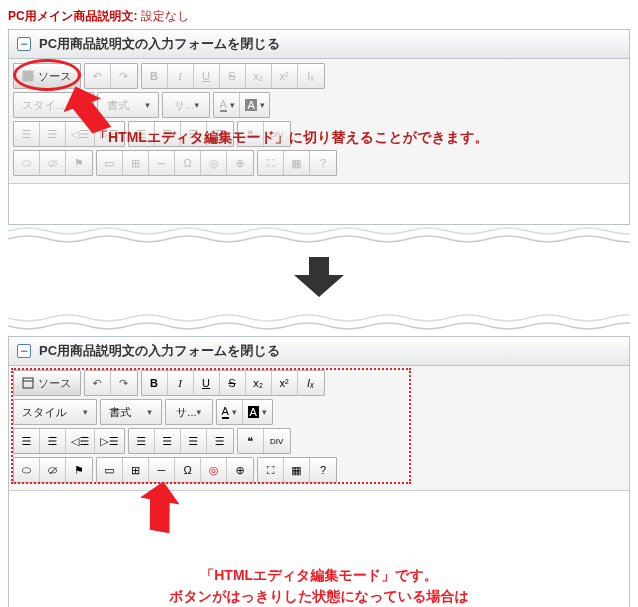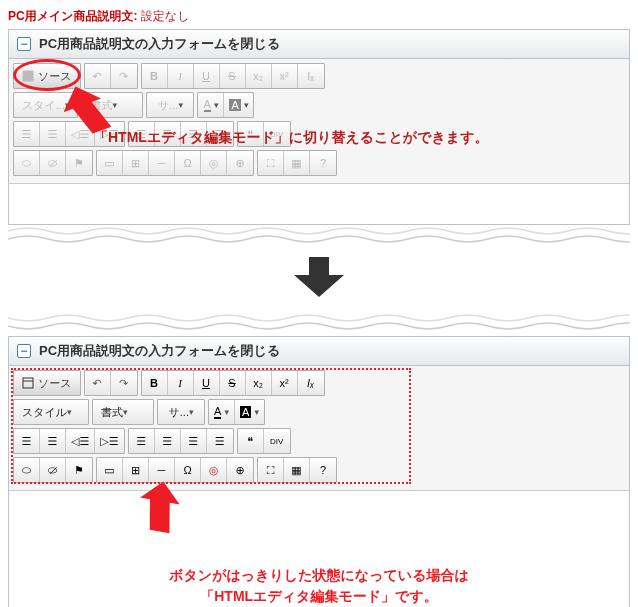--- a/index.html
+++ b/index.html
@@ -63,21 +63,21 @@
     background: transparent;
     font-size: 11px;
     display: inline-flex;
     align-items: center;
     justify-content: center;
     color: #555;
     padding: 0 5px;
     cursor: pointer;
   }
   .tb-btn:last-child { border-right: none; }
-  .tb-btn.wide { min-width: 60px; padding: 0 8px; justify-content: flex-start; }
+  .tb-btn.wide { min-width: 60px; padding: 0 8px; justify-content: center; gap: 16px; }
   .tb-btn.xwide { min-width: 46px; }
   .disabled .tb-btn, .disabled .tb-group { color: #bbb; }
   .disabled .tb-btn svg path, .disabled .tb-btn svg rect, .disabled .tb-btn svg line { stroke: #bbb; fill: #bbb; }
   .source-btn {
     background: linear-gradient(to bottom, #fff, #d8d8d8);
     color: #333;
     font-size: 11px;
     display: flex;
     gap: 4px;
     align-items: center;
@@ -371,16 +371,16 @@
         <button class="tb-btn" style="color:#000;">?</button>
       </div>
     </div>
   </div>
   <div class="editor-body tall" style="position:relative;">
     <svg class="red-arrow" style="left:130px;top:-10px;" width="60" height="60">
       <polygon points="20,0 40,20 30,20 35,50 15,50 10,20 0,20" fill="#ee1c24" transform="rotate(10 20 25)"></polygon>
     </svg>
   </div>
   <div class="callout-block">
+    <div>「HTMLエディタ編集モード」です。</div>
     <div>ボタンがはっきりした状態になっている場合は</div>
-    <div>「HTMLエディタ編集モード」です。</div>
   </div>
 </div>
 
 </body></html>

